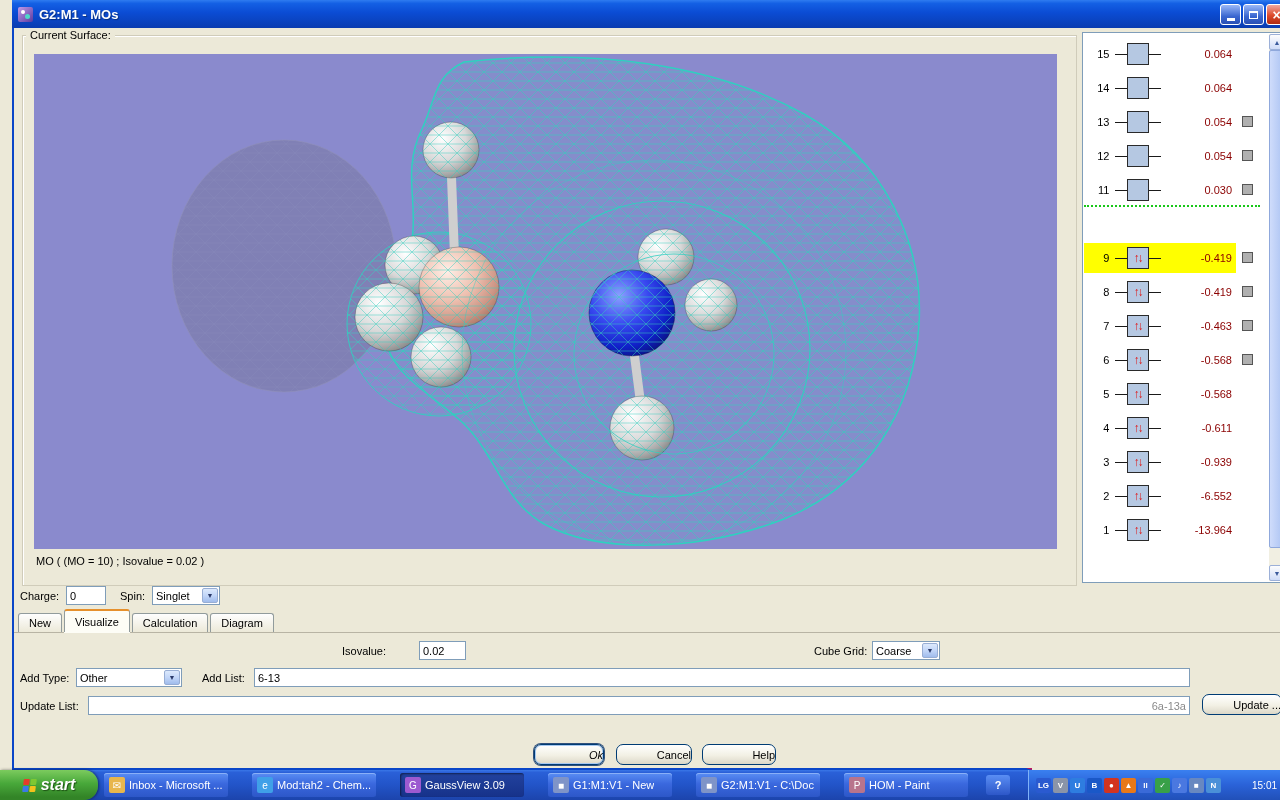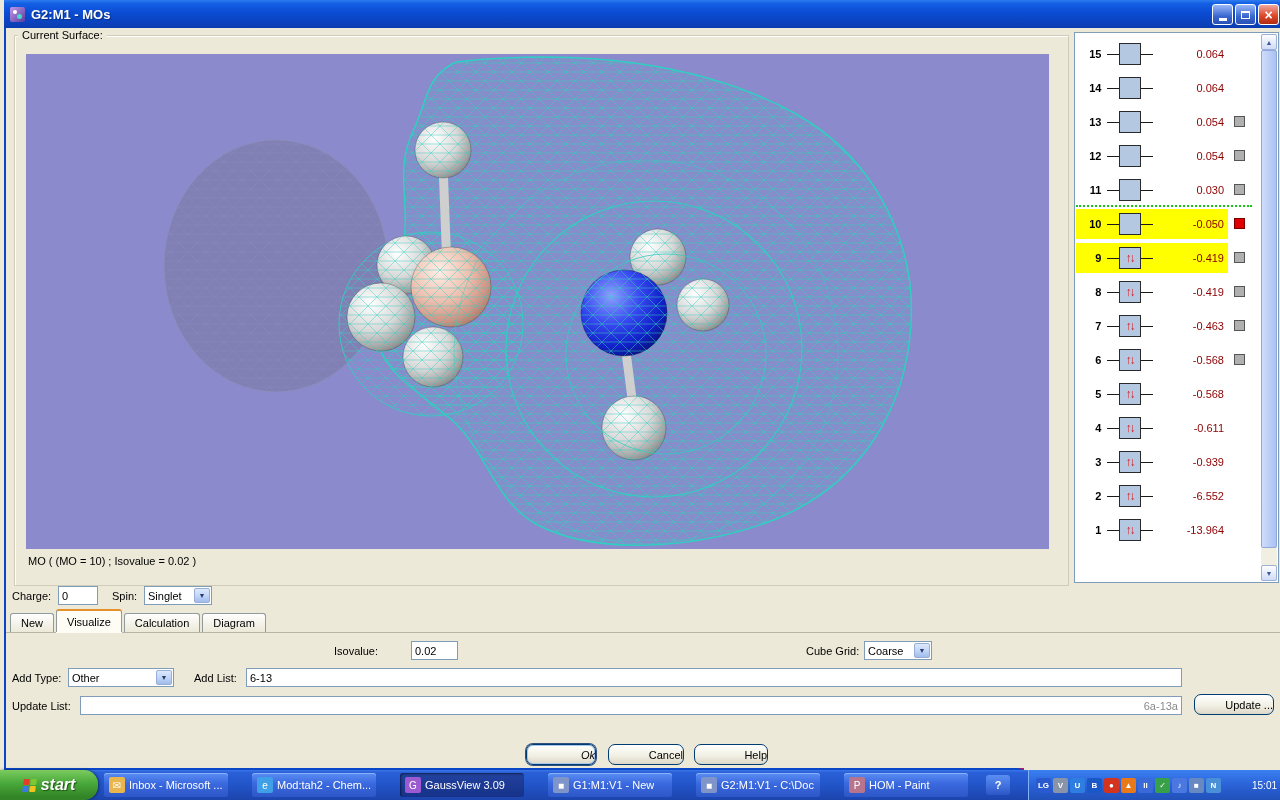--- a/index.html
+++ b/index.html
@@ -1,20 +1,20 @@
 <!DOCTYPE html>
 <html><head>
 <meta charset="utf-8">
 <style>
   html,body{margin:0;padding:0;width:1280px;height:800px;overflow:hidden;background:#000;
     font-family:"Liberation Sans","DejaVu Sans",sans-serif;font-size:11px;color:#000;}
   .screen{position:relative;width:1280px;height:800px;background:#ece9d8;}
 
   
-  .window{position:absolute;left:4px;top:0;width:1020px;height:770px;box-sizing:border-box;
+  .window{position:absolute;left:12px;top:0;width:1020px;height:770px;box-sizing:border-box;
     border-left:2px solid #0a46c8;border-right:6px solid #be185d;border-bottom:2px solid #0a46c8;}
   .titlebar{position:absolute;left:-2px;top:0;width:1280px;height:28px;
     background:linear-gradient(180deg,#2f7cf0 0%,#1460e4 12%,#0b4cd4 45%,#0a3cb0 100%);
     display:flex;align-items:center;padding-left:6px;box-sizing:border-box;}
   .app-icon{width:15px;height:15px;border-radius:2px;background:linear-gradient(135deg,#c09ae8,#5a3aa0);
     position:relative;flex:none;}
   .app-icon::before{content:"";position:absolute;left:3px;top:3px;width:4px;height:4px;border-radius:50%;background:#fff;}
   .app-icon::after{content:"";position:absolute;left:7px;top:7px;width:5px;height:5px;border-radius:50%;background:#4fd8c8;}
   .title-text{color:#fff;font-weight:bold;font-size:13px;margin-left:6px;text-shadow:1px 1px 1px #09307e;}
   .winbtns{position:absolute;right:5px;top:4px;display:flex;gap:2px;}
@@ -36,21 +36,21 @@
   .viewport svg{display:block;}
   .vp-caption{position:absolute;left:22px;top:527px;}
 
   
   .mo-panel{position:absolute;left:1068px;top:4px;width:205px;height:551px;background:#fff;
     border:1px solid #7f9db9;box-sizing:border-box;}
   .mo-rows{position:absolute;left:1px;top:1px;width:186px;height:547px;}
   .mo-row{position:absolute;left:0;width:186px;height:34px;}
   .mo-band{position:absolute;left:0;top:2px;height:30px;width:152px;display:flex;align-items:center;}
   .mo-band.hl{background:#ffff00;}
-  .mo-num{width:26px;text-align:right;margin-right:6px;font-weight:bold;}
+  .mo-num{width:26px;text-align:right;margin-right:6px;}
   .mo-line{width:12px;height:0;border-top:1px solid #1a1a1a;flex:none;}
   .mo-box{width:20px;height:20px;background:#b5c8e2;border:1px solid #2a2a2a;box-sizing:content-box;
     display:flex;align-items:center;justify-content:center;flex:none;}
   .mo-box i{font-style:normal;color:#e01414;font-weight:bold;font-size:12px;line-height:1;margin:0 -1px;}
   .mo-energy{width:72px;text-align:right;color:#8b0000;padding-right:4px;}
   .mo-check{position:absolute;left:158px;top:11px;width:11px;height:11px;border:1px solid #555;box-sizing:border-box;}
   .mo-check.gray{background:#b0b0b0;}
   .mo-check.red{background:#e00000;border-color:#7a0000;}
   .mo-divider{position:absolute;left:0;width:176px;height:0;border-top:2px dotted #18c818;}
 
@@ -256,30 +256,20 @@
               <div class="mo-band">
                 <span class="mo-num">11</span>
                 <span class="mo-line"></span>
                 <span class="mo-box"></span>
                 <span class="mo-line l2"></span>
                 <span class="mo-energy">0.030</span>
               </div>
               <span class="mo-check gray"></span>
             </div>
             <div class="mo-divider" style="top: 171px;"></div>
-            <div class="mo-row" style="top: 173px;">
-              <div class="mo-band hl">
-                <span class="mo-num">10</span>
-                <span class="mo-line"></span>
-                <span class="mo-box"></span>
-                <span class="mo-line l2"></span>
-                <span class="mo-energy">-0.050</span>
-              </div>
-              <span class="mo-check red"></span>
-            </div>
             <div class="mo-row" style="top: 207px;">
               <div class="mo-band hl">
                 <span class="mo-num">9</span>
                 <span class="mo-line"></span>
                 <span class="mo-box">
                   <i class="up">↑</i>
                   <i class="dn">↓</i>
                 </span>
                 <span class="mo-line l2"></span>
                 <span class="mo-energy">-0.419</span>

